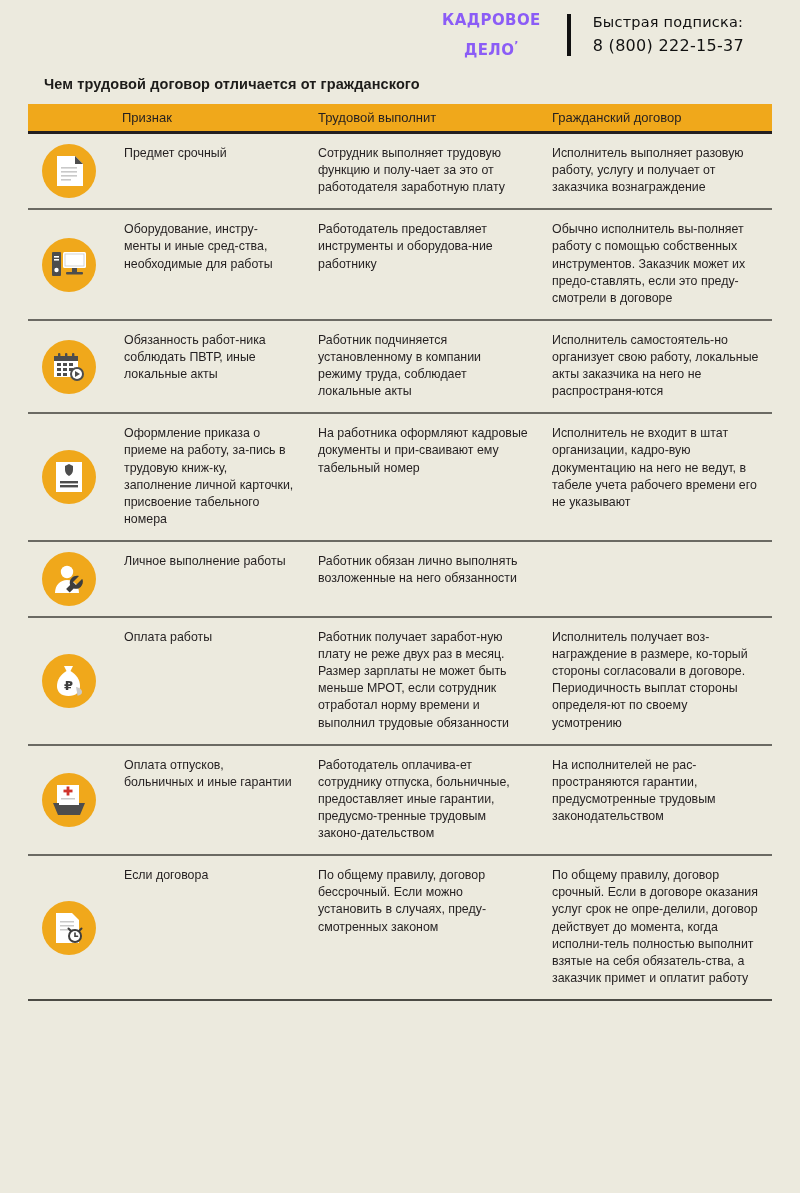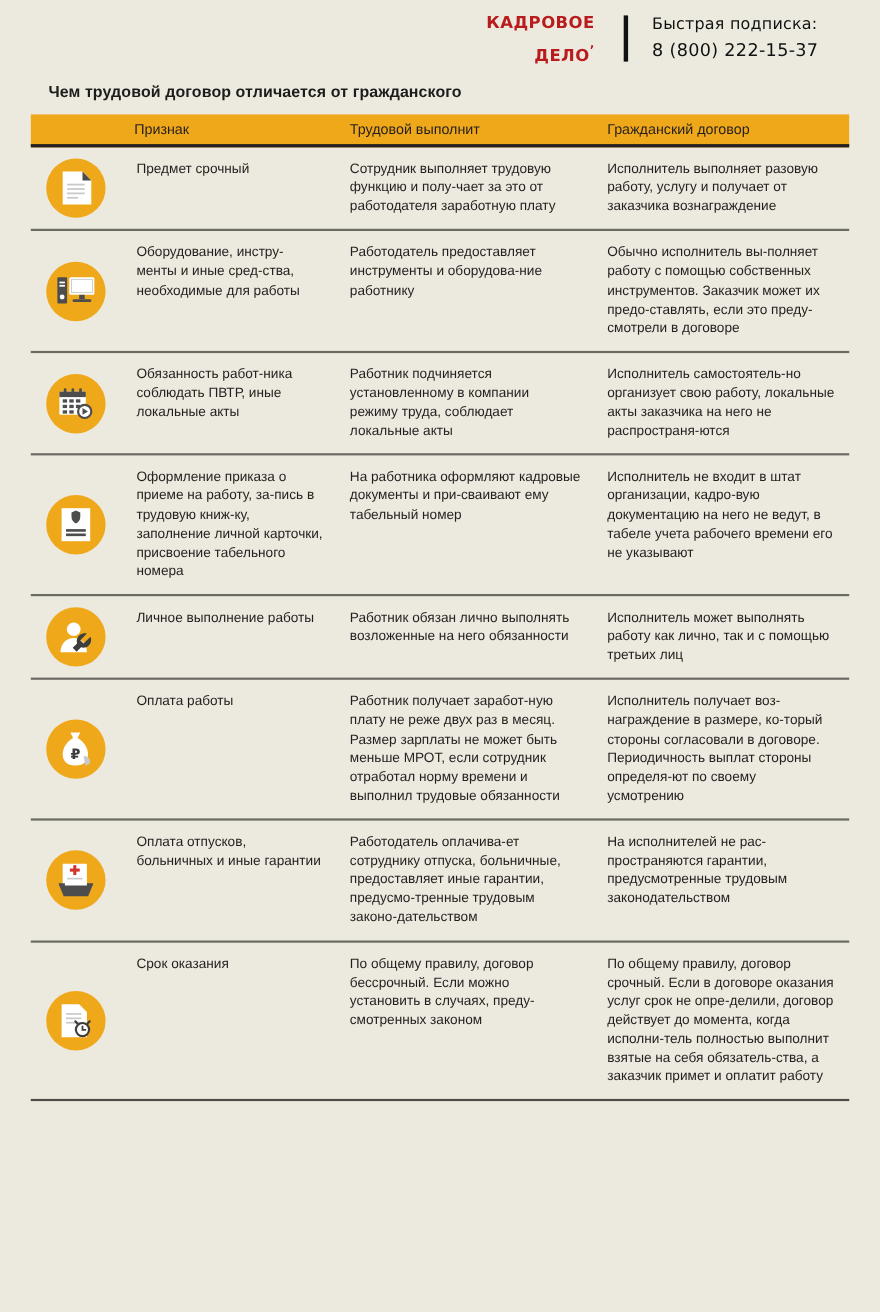--- a/index.html
+++ b/index.html
@@ -23,22 +23,22 @@
     align-items: center;
     justify-content: flex-end;
     padding-right: 56px;
   }
   .brand {
     font-family: "DejaVu Sans", sans-serif;
     font-weight: bold;
     font-size: 15px;
     line-height: 1.12;
     letter-spacing: 0.4px;
-    text-align: right;
-    color: #b91c1c;
+    text-align: center;
+    color: #8b5cf6;
     text-transform: uppercase;
   }
   .brand .line2 { white-space: nowrap; margin-top: 11px; }
   .brand .dot { font-size: 11px; vertical-align: super; }
   .masthead-divider {
     width: 4px;
     height: 42px;
     background: #111;
     margin: 0 22px 0 26px;
   }
@@ -236,21 +236,20 @@
         <circle cx="14" cy="8" r="6.2" fill="#ffffff"></circle>
         <path d="M2 29 c0 -8 5.5 -13 12 -13 c6.5 0 12 5 12 13 z" fill="#ffffff"></path>
         <g transform="translate(17,14)" fill="#3d3d3d">
           <path d="M12 1 l-6 6 l-3 -3 l6 -6 c-2.5 -0.8 -5.5 0 -7.3 1.9 c-1.9 1.9 -2.4 4.6 -1.6 7 l-4 4 l3.6 3.6 l4 -4 c2.4 0.8 5.1 0.3 7 -1.6 c1.9 -1.9 2.7 -4.8 1.9 -7.3 z"></path>
         </g>
       </svg>
           </div>
         </div>
         <div class="cell col-attr attr">Личное выполнение работы</div>
         <div class="cell col-labor">Работник обязан лично выполнять возложенные на него обязанности</div>
-        <div class="cell col-civil">Исполнитель может выполнять работу как лично, так и с помощью третьих лиц</div>
       </div>
       <div class="row">
         <div class="cell col-icon icon-cell">
           <div class="badge">
             <svg width="30" height="32" viewBox="0 0 30 32">
         <path d="M10 1 h9 l-2.5 5 h-4 z" fill="#ffffff"></path>
         <path d="M12.5 6 h4 c6 3.5 9.5 9 9.5 15 c0 6 -4 10 -11.5 10 c-7.5 0 -11.5 -4 -11.5 -10 c0 -6 3.5 -11.5 9.5 -15 z" fill="#ffffff"></path>
         <g fill="#3d3d3d" font-family="DejaVu Sans" font-size="13" font-weight="bold">
           <text x="10" y="25">₽</text>
         </g>
@@ -294,21 +293,21 @@
                 <rect x="6" y="13" width="14" height="1.5"></rect>
                 <rect x="6" y="17" width="14" height="1.5"></rect>
               </g>
         <circle cx="21" cy="24" r="7" fill="#3d3d3d"></circle>
         <circle cx="21" cy="24" r="5" fill="#ffffff"></circle>
         <path d="M16.5 18.5 l-2 -2 M25.5 18.5 l2 -2" stroke="#3d3d3d" stroke-width="2" stroke-linecap="round"></path>
         <path d="M21 21 v3.2 h2.6" stroke="#3d3d3d" stroke-width="1.6" fill="none" stroke-linecap="round"></path>
       </svg>
           </div>
         </div>
-        <div class="cell col-attr attr">Срок оказания</div>
+        <div class="cell col-attr attr">Если договора</div>
         <div class="cell col-labor">По общему правилу, договор бессрочный. Если можно установить в случаях, преду-смотренных законом</div>
         <div class="cell col-civil">По общему правилу, договор срочный. Если в договоре оказания услуг срок не опре-делили, договор действует до момента, когда исполни-тель полностью выполнит взятые на себя обязатель-ства, а заказчик примет и оплатит работу</div>
       </div>
     </div>
 
 </div>
 
 <div class="footer-space"></div>
 
 </body></html>

